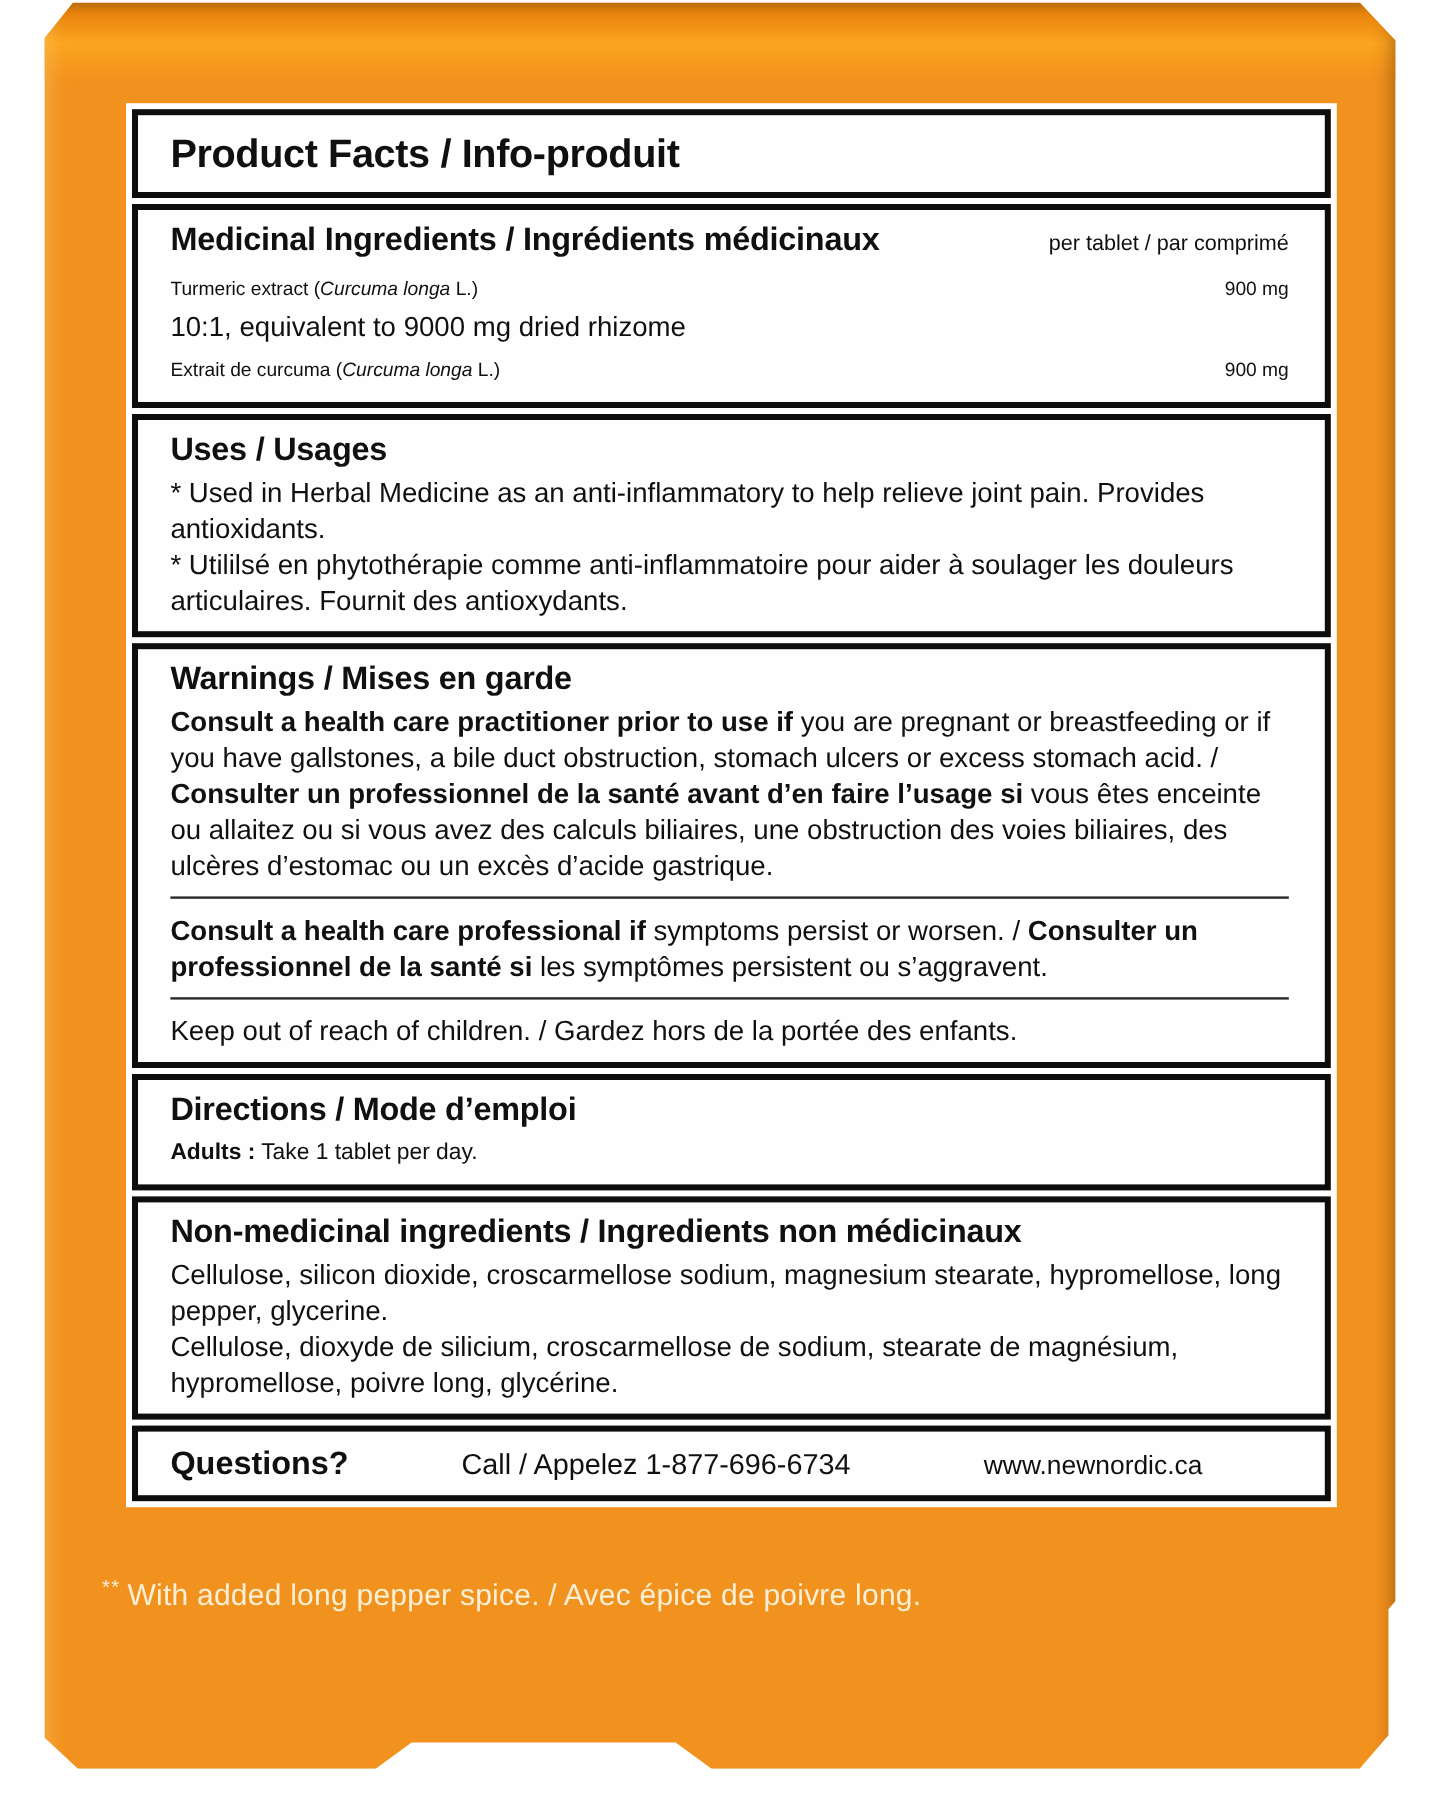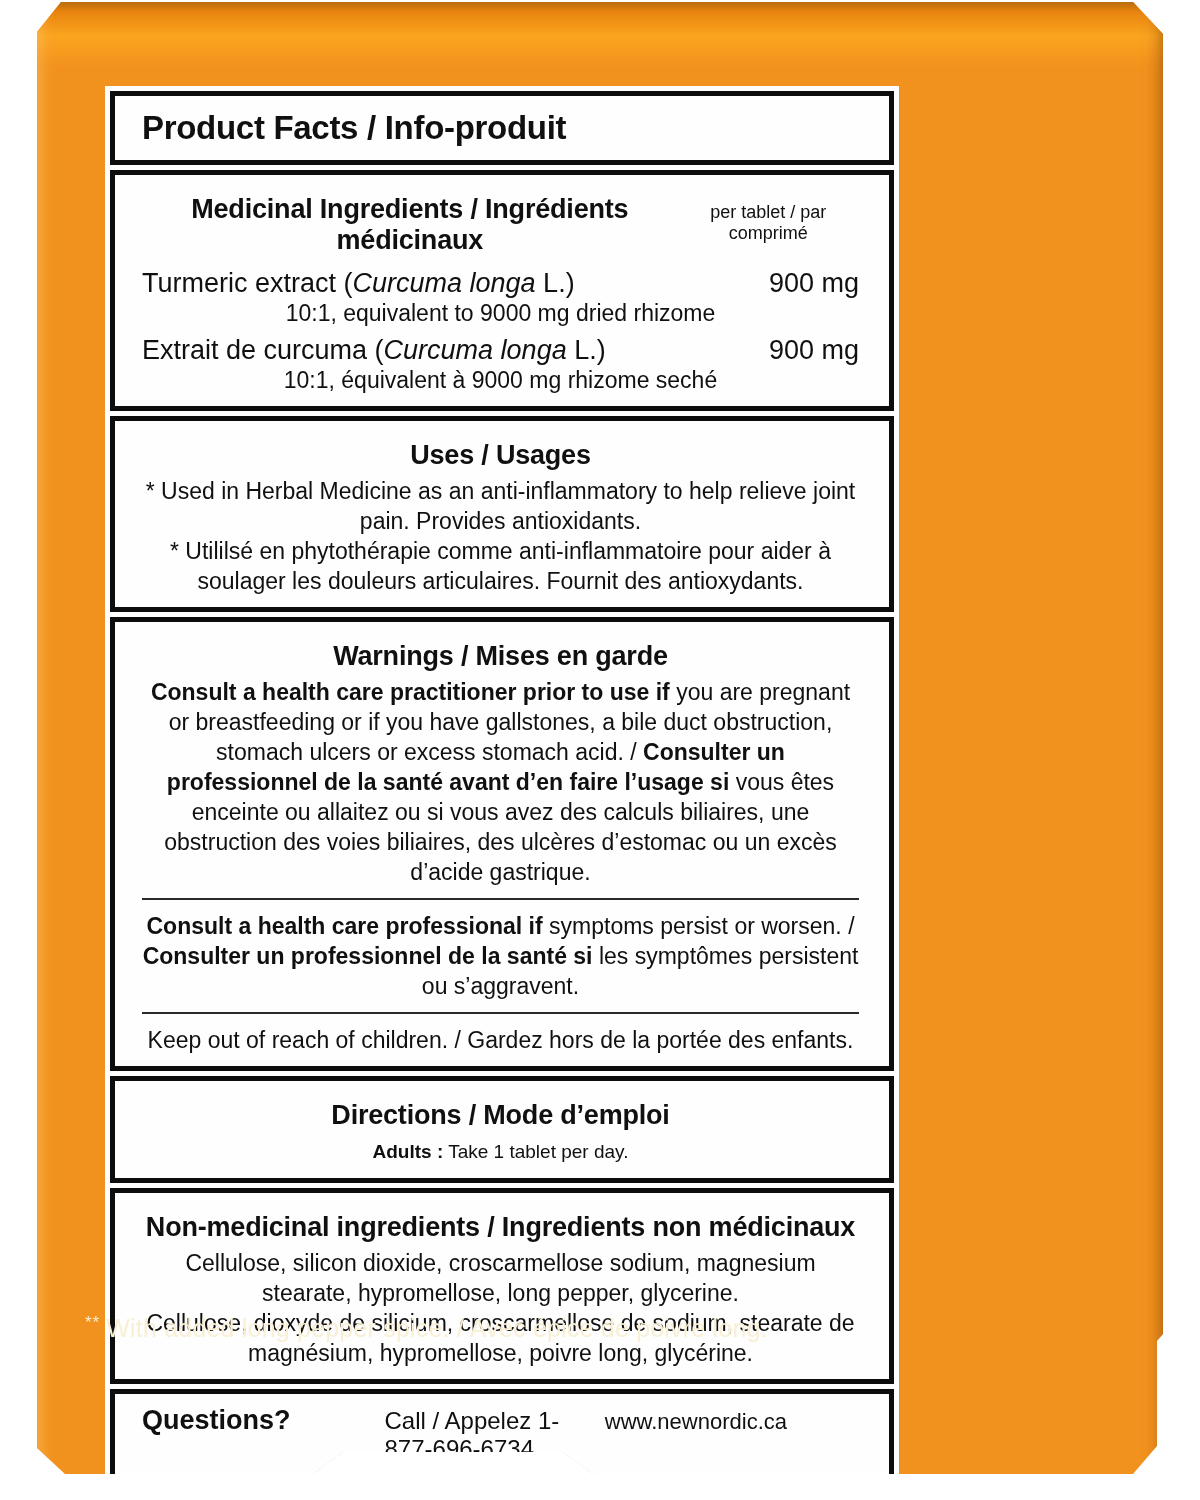--- a/index.html
+++ b/index.html
@@ -24,39 +24,39 @@
   }
   .box-shading{
     position:absolute;left:0;top:0;right:0;bottom:0;
     box-shadow:
       inset -12px 0 16px -9px rgba(122,60,0,.55),
       inset 12px 0 16px -9px rgba(255,214,130,.45),
       inset 0 -7px 9px -6px rgba(122,60,0,.55);
   }
   
   .label{
-    position:absolute;left:68px;top:84px;width:794px;
+    position:absolute;left:68px;top:84px;width:1009px;
     background:#ffffff;padding:5px;box-sizing:border-box;
     display:flex;flex-direction:column;gap:5px;
   }
   .sec{
     border:5px solid #0d0d0d;background:#fefefe;box-sizing:border-box;
   }
-  .sec-pad{padding:19px 30px 11px 27px;text-align:center;}
+  .sec-pad{padding:9px 30px 11px 27px;}
   .title-sec{padding:13px 30px 13px 27px;font-size:33px;font-weight:bold;letter-spacing:-.3px;}
   h2.sec-h{margin:0 0 5px 0;font-size:27px;font-weight:bold;letter-spacing:-.2px;}
   .body-t{font-size:23px;line-height:30px;}
   p.body-t{margin:0;}
   .b{font-weight:bold;}
   .it{font-style:italic;}
   
   .med-head{display:flex;align-items:baseline;justify-content:space-between;margin-bottom:4px;}
   .med-head .right{font-size:18px;font-weight:normal;}
   .med-row{margin-top:7px;}
-  .med-line1{display:flex;justify-content:space-between;font-size:27px;line-height:30px;}
+  .med-line1{display:flex;justify-content:space-between;font-size:16px;line-height:30px;}
   .med-line2{font-size:23px;line-height:30px;}
   
   .hr{border:none;border-top:2px solid #2a2a2a;margin:11px 0 11px 0;}
   
   .dir-row{font-size:19px;line-height:31px;}
   
   .q-row{display:flex;align-items:baseline;padding:11px 30px 11px 27px;gap:31px;}
   .q-label{font-size:27px;font-weight:bold;}
   .q-call{font-size:24px;margin-left:63px;}
   .q-web{font-size:22px;margin-left:auto;margin-right:72px;}
@@ -94,21 +94,20 @@
             <span>900 mg</span>
           </div>
           <div class="med-line2">10:1, equivalent to 9000 mg dried rhizome</div>
         </div>
 
         <div class="med-row">
           <div class="med-line1">
             <span><span>Extrait de curcuma (</span><span class="it">Curcuma longa</span><span> L.)</span></span>
             <span>900 mg</span>
           </div>
-          <div class="med-line2">10:1, équivalent à 9000 mg rhizome seché</div>
         </div>
       </div>
 
       <div class="sec sec-pad">
         <h2 class="sec-h">Uses / Usages</h2>
         <p class="body-t">* Used in Herbal Medicine as an anti-inflammatory to help relieve joint pain. Provides antioxidants.</p>
         <p class="body-t">* Utililsé en phytothérapie comme anti-inflammatoire pour aider à soulager les douleurs articulaires. Fournit des antioxydants.</p>
       </div>
 
       <div class="sec sec-pad">

